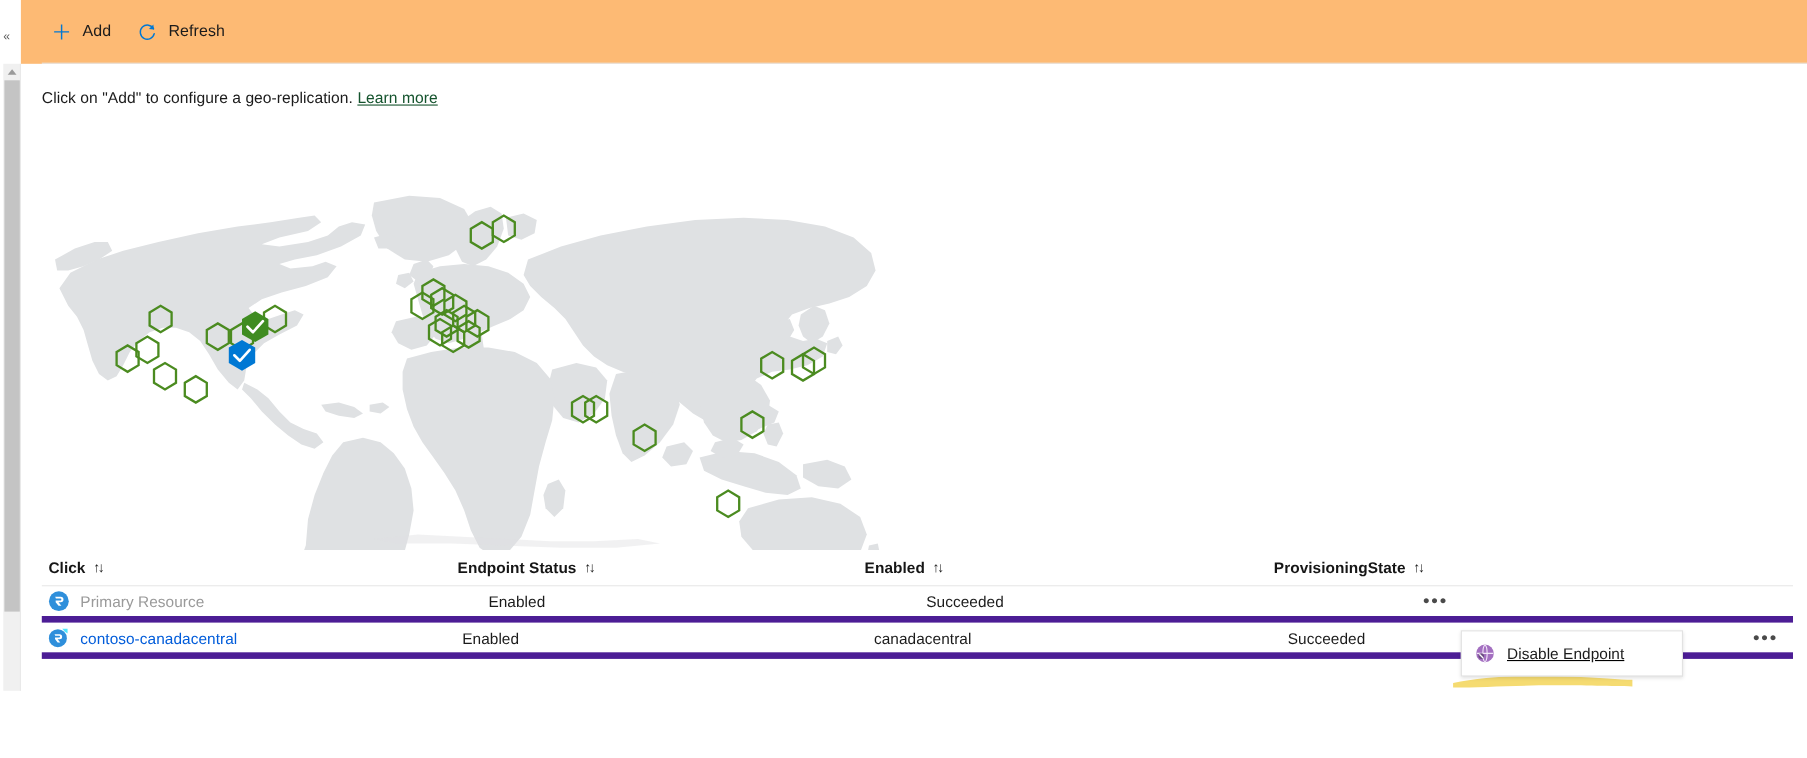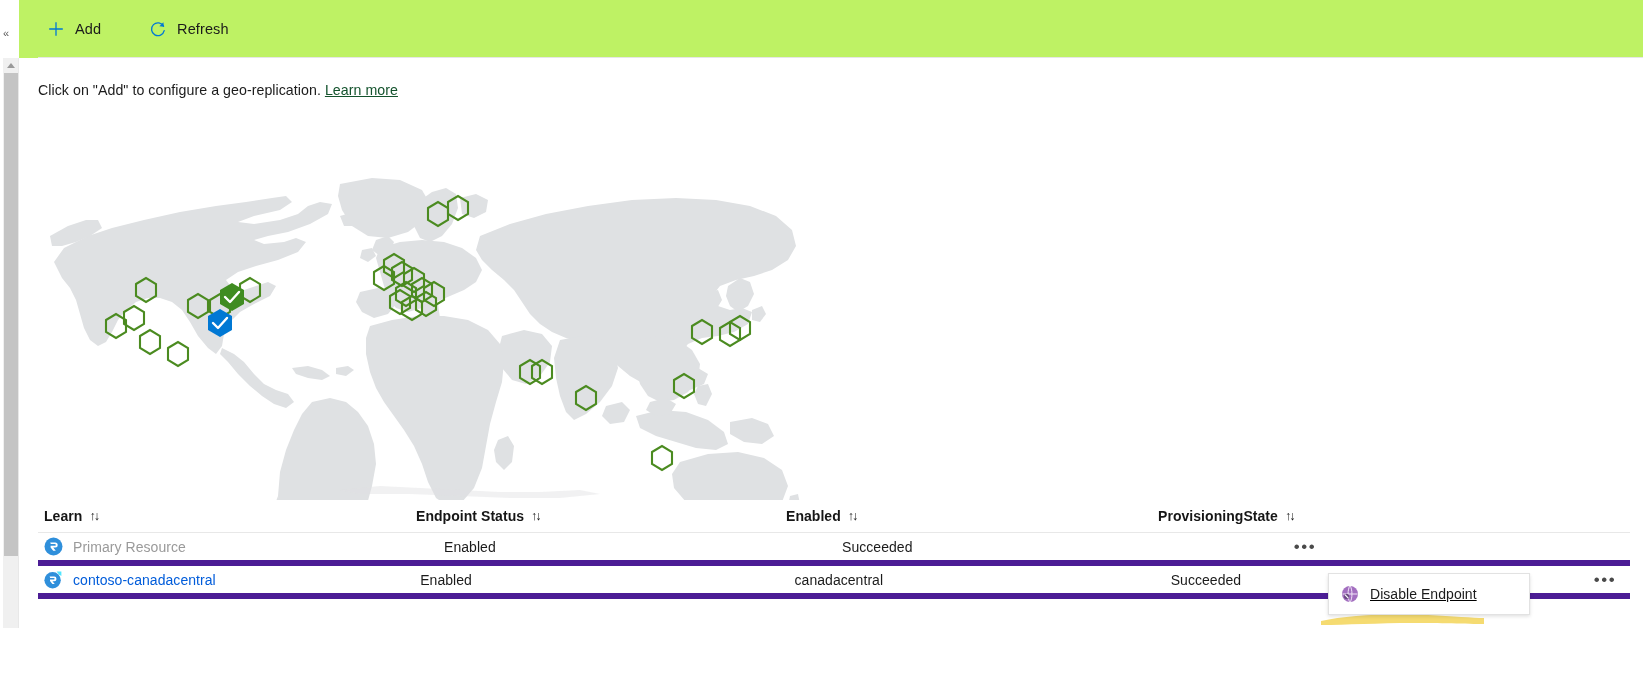--- a/index.html
+++ b/index.html
@@ -61,25 +61,24 @@
     left: 1px; top: 15px;
     width: 14px; height: 483px;
     background: #c4c4c4;
   }
 
   
   .command-bar {
     position: absolute;
     left: 19px; top: 0;
     width: 1624px; height: 58px;
-    background: #bef264;
+    background: #fdba74;
     display: flex;
     align-items: center;
     padding-left: 23px;
-    gap: 24px;
   }
   .cmd-btn {
     display: flex;
     align-items: center;
     height: 34px;
     padding: 0 9px 0 4px;
     margin-right: 10px;
     cursor: pointer;
     background: transparent;
     border: none;
@@ -381,21 +380,21 @@
         <polygon points="168,176 180,169 192,176 192,190 180,197 168,190" fill="#0078d4"></polygon>
         <path d="M173,183 L178,188 L187,178" stroke="#ffffff" stroke-width="2.4" fill="none" stroke-linecap="round" stroke-linejoin="round"></path>
       </g>
     </svg>
   </div>
 
   <div class="table">
 
     <div class="thead">
       <div class="th col-name">
-        <span>Learn</span>
+        <span>Click</span>
         <span class="sort-glyph">↑↓</span>
       </div>
       <div class="th col-status">
         <span>Endpoint Status</span>
         <span class="sort-glyph">↑↓</span>
       </div>
       <div class="th col-loc">
         <span>Enabled</span>
         <span class="sort-glyph">↑↓</span>
       </div>

